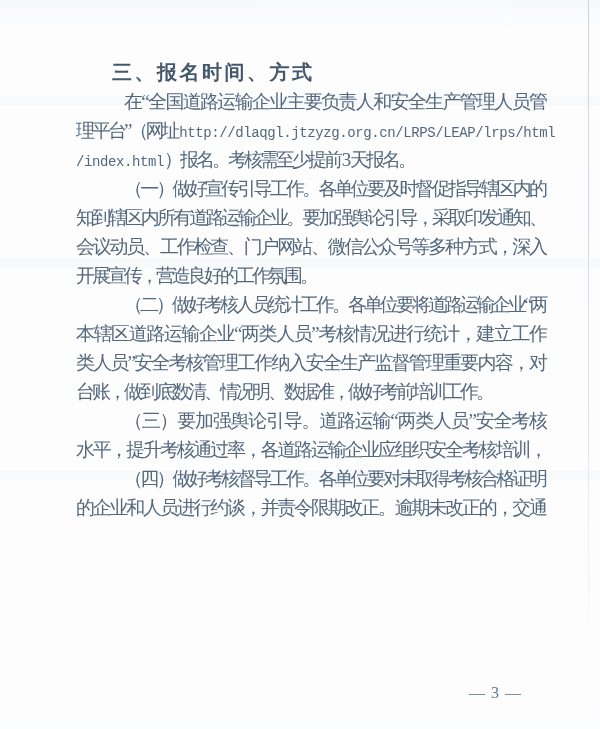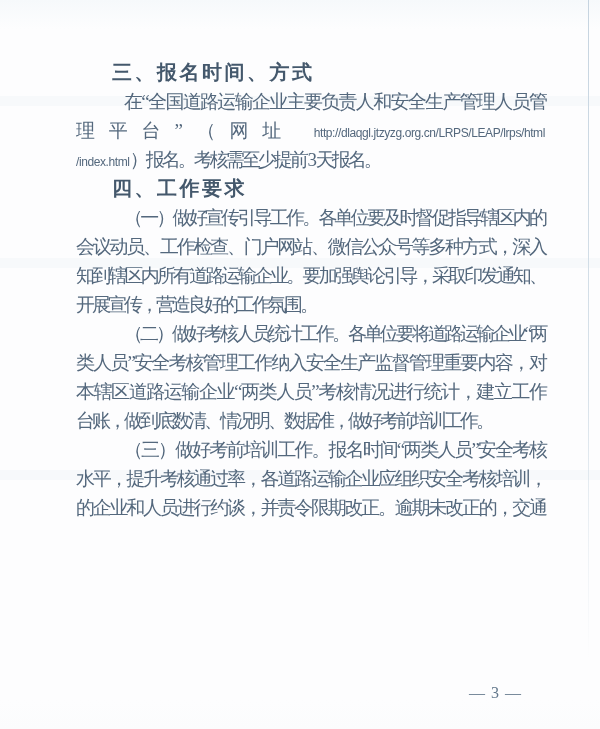--- a/index.html
+++ b/index.html
@@ -59,22 +59,22 @@
     margin-left: 36px;
     font-family: "Liberation Sans", "DejaVu Sans", sans-serif;
     font-weight: bold;
     font-size: 20px;
     letter-spacing: 2.5px;
     color: #44586c;
     text-align: left;
     white-space: nowrap;
   }
   .latin {
-    font-family: Liberation Sans, sans-serif;
-    font-size: 12px;
+    font-family: Liberation Mono, monospace;
+    font-size: 14px;
     letter-spacing: -0.4px;
     color: #54687d;
   }
   .page-number {
     position: absolute;
     top: 681px;
     right: 78px;
     height: 24px;
     line-height: 24px;
     font-size: 16px;
@@ -95,33 +95,33 @@
   <div class="content">
 
     <div class="heading">三、报名时间、方式</div>
 
     <div class="ln indent">在“全国道路运输企业主要负责人和安全生产管理人员管</div>
 
     <div class="ln"><span>理平台”（网址 </span><span class="latin">http://dlaqgl.jtzyzg.org.cn/LRPS/LEAP/lrps/html</span></div>
 
     <div class="ln last"><span class="latin">/index.html</span><span>）报名。考核需至少提前 3 天报名。</span></div>
 
-    <div class="heading">四、工作要求</div>
 
     <div class="ln indent">（一）做好宣传引导工作。各单位要及时督促指导辖区内的</div>
+    <div class="ln">知到辖区内所有道路运输企业。要加强舆论引导，采取印发通知、</div>
     <div class="ln">会议动员、工作检查、门户网站、微信公众号等多种方式，深入</div>
-    <div class="ln">知到辖区内所有道路运输企业。要加强舆论引导，采取印发通知、</div>
     <div class="ln last">开展宣传，营造良好的工作氛围。</div>
 
     <div class="ln indent">（二）做好考核人员统计工作。各单位要将道路运输企业“两</div>
+    <div class="ln">本辖区道路运输企业“两类人员”考核情况进行统计，建立工作</div>
     <div class="ln">类人员”安全考核管理工作纳入安全生产监督管理重要内容，对</div>
-    <div class="ln">本辖区道路运输企业“两类人员”考核情况进行统计，建立工作</div>
     <div class="ln last">台账，做到底数清、情况明、数据准，做好考前培训工作。</div>
 
-    <div class="ln indent">（三）做好考前培训工作。报名时间“两类人员”安全考核</div>
+    <div class="ln indent">（三）要加强舆论引导。道路运输“两类人员”安全考核</div>
     <div class="ln">水平，提升考核通过率，各道路运输企业应组织安全考核培训，</div>
 
+    <div class="ln indent">（四）做好考核督导工作。各单位要对未取得考核合格证明</div>
     <div class="ln">的企业和人员进行约谈，并责令限期改正。逾期未改正的，交通</div>
 
   </div>
 
   <div class="page-number">— 3 —</div>
 </div>
 
 </body></html>

